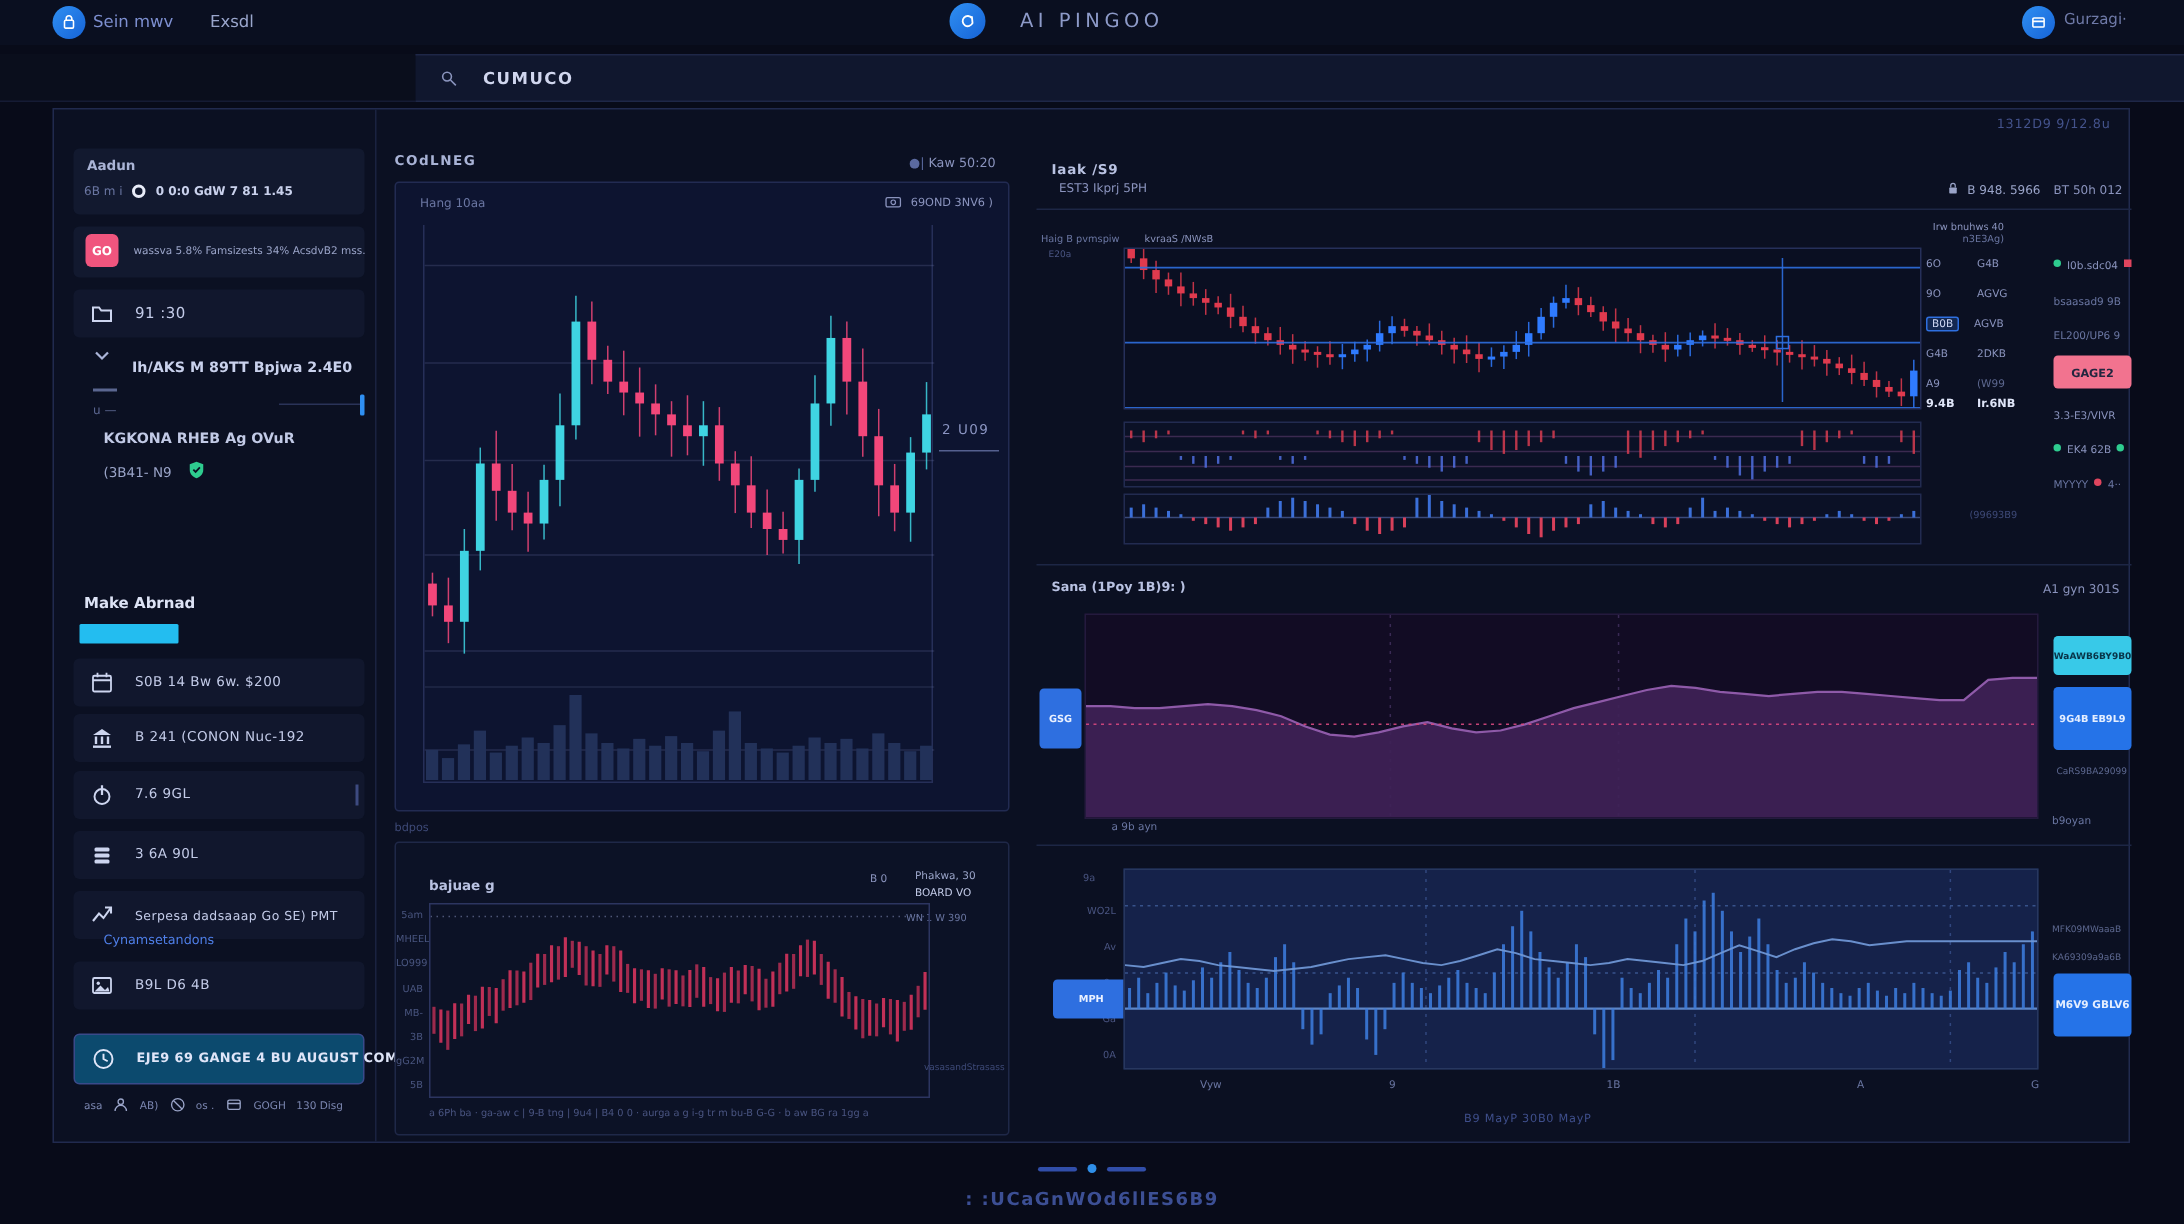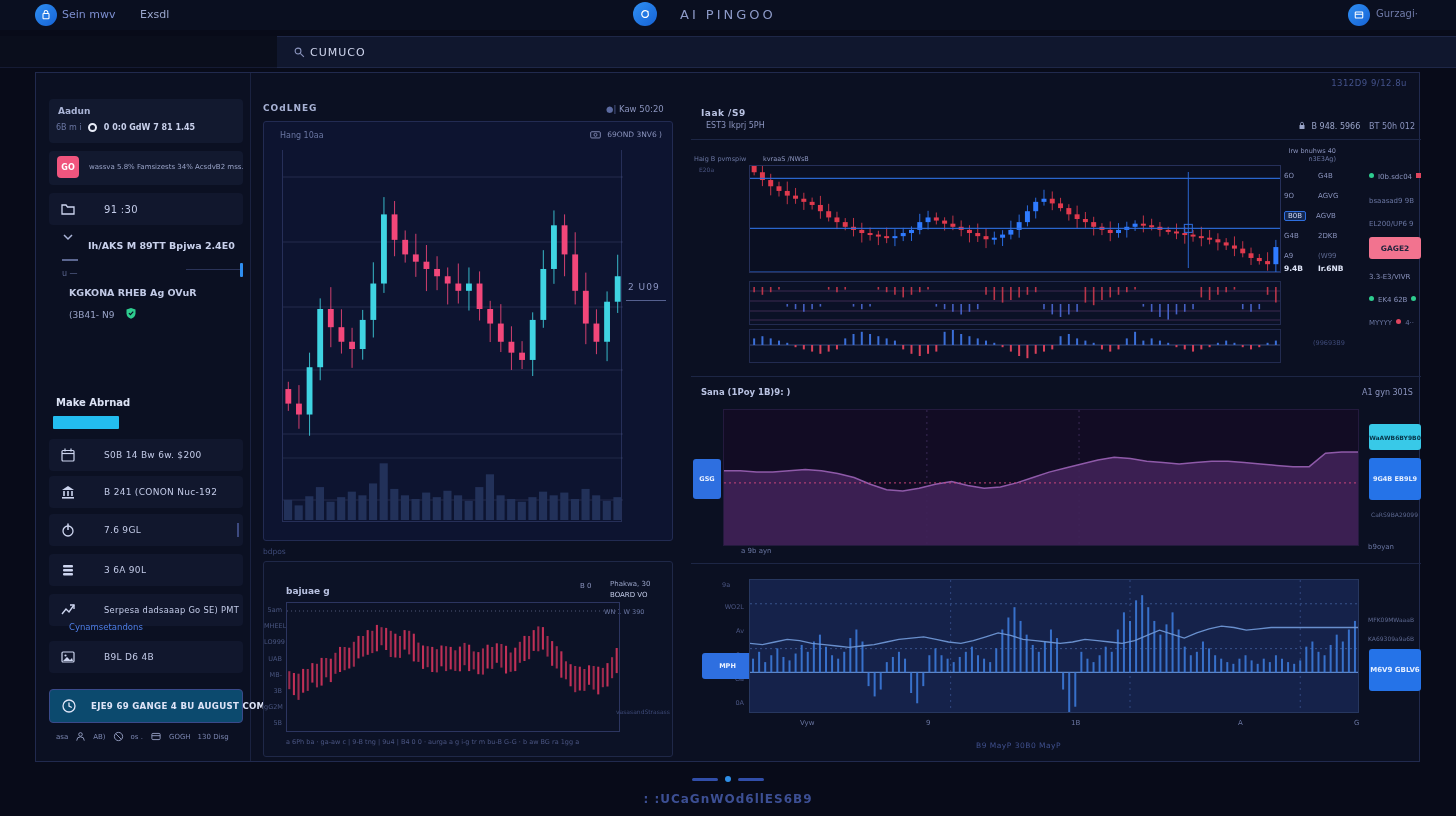--- a/index.html
+++ b/index.html
@@ -11,32 +11,32 @@
   
   .topbar { position:absolute; left:0; top:0; width:1456px; height:30px; background:#0a0f20; }
   .cicon { position:absolute; width:22px; height:22px; border-radius:50%;
     background:linear-gradient(135deg,#2f8ff2,#1663d6); display:flex; align-items:center; justify-content:center; }
   .hlabel { position:absolute; top:8px; font-size:11px; }
 
   
   .search-left { position:absolute; left:0; top:36px; width:277px; height:32px; background:#0a0e1c; border-bottom:1px solid #151b34; }
   .search-bar { position:absolute; left:277px; top:36px; width:1179px; height:32px; background:#10172e;
     border-top:1px solid #1e2747; border-bottom:1px solid #1e2747; display:flex; align-items:center; }
-  .search-q { font-size:11px; font-weight:normal; letter-spacing:1px; color:#d0d6ee; margin-left:4px; }
+  .search-q { font-size:11px; font-weight:bold; letter-spacing:1px; color:#d0d6ee; margin-left:16px; }
 
   
   .main { position:absolute; left:35px; top:72px; width:1385px; height:690px;
     background:#0b1022; border:1px solid #212a4e; }
   .timestamp { position:absolute; right:12px; top:5px; font-size:8.5px; color:#44538c; letter-spacing:.5px; }
 
   
   .sidebar { position:absolute; left:0; top:0; width:215px; height:688px; border-right:1px solid #1a2240; }
   .s-card { position:absolute; left:13px; width:194px; background:#12192f; border-radius:4px; }
   .s-item { position:absolute; left:13px; width:194px; height:32px; background:#11172d; border-radius:4px;
-    display:flex; align-items:center; cursor:pointer;gap:14px; }
+    display:flex; align-items:center; cursor:pointer; }
   .s-ic { width:16px; height:16px; margin-left:11px; flex:0 0 auto; display:flex; }
   .s-lb { font-size:9px; color:#c3cbe8; margin-left:14px; white-space:nowrap; letter-spacing:.3px; }
   .badge-go { position:absolute; left:8px; top:5px; width:22px; height:22px; background:#f0557e; border-radius:4px;
     color:#fff; font-size:8px; font-weight:bold; display:flex; align-items:center; justify-content:center; }
   .cyanbar { position:absolute; left:17px; width:66px; height:13px; background:#23bdf0; border-radius:1px; }
   .hl-card { position:absolute; left:13px; width:194px; height:34px; background:#0c4a6e; border:1px solid #3a4a8a;
     border-radius:4px; display:flex; align-items:center; cursor:pointer; }
 
   
   .p-title { font-size:9px; font-weight:bold; color:#b9c2e2; letter-spacing:.5px; }

